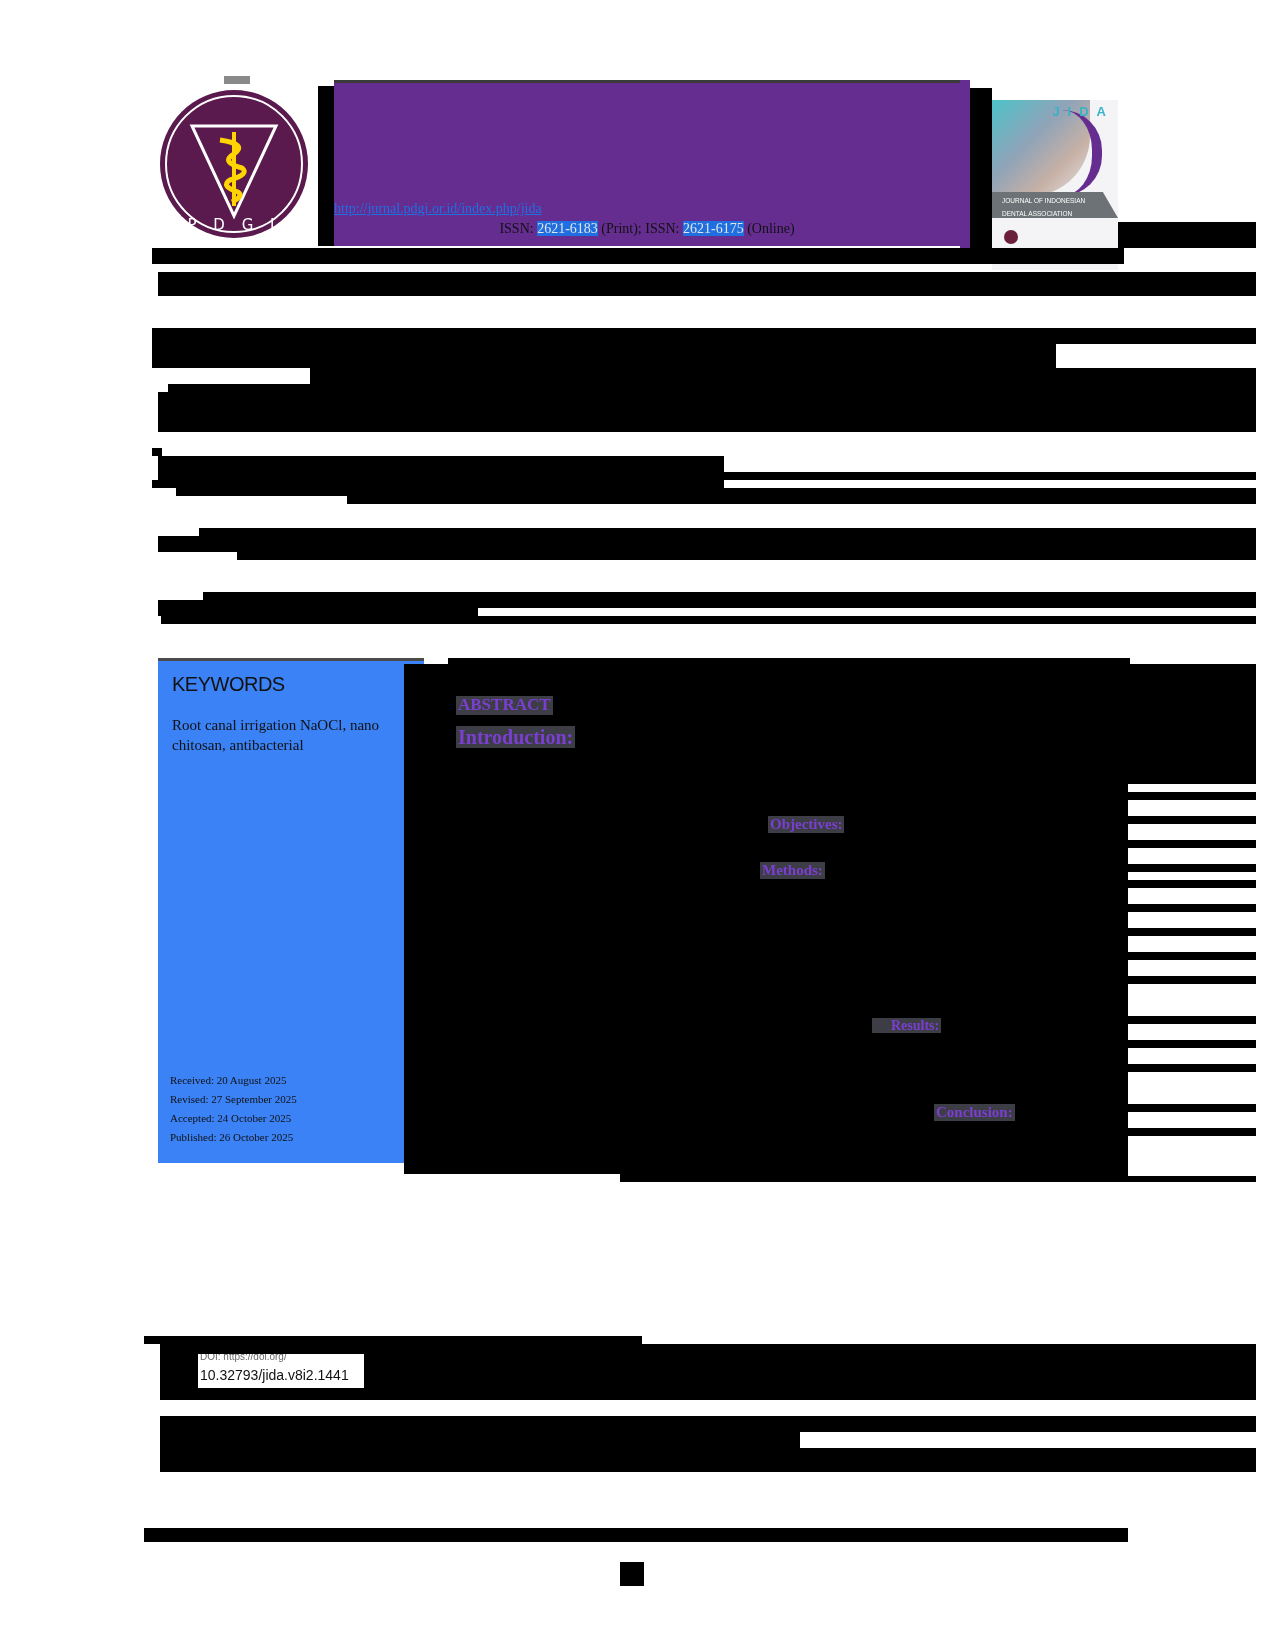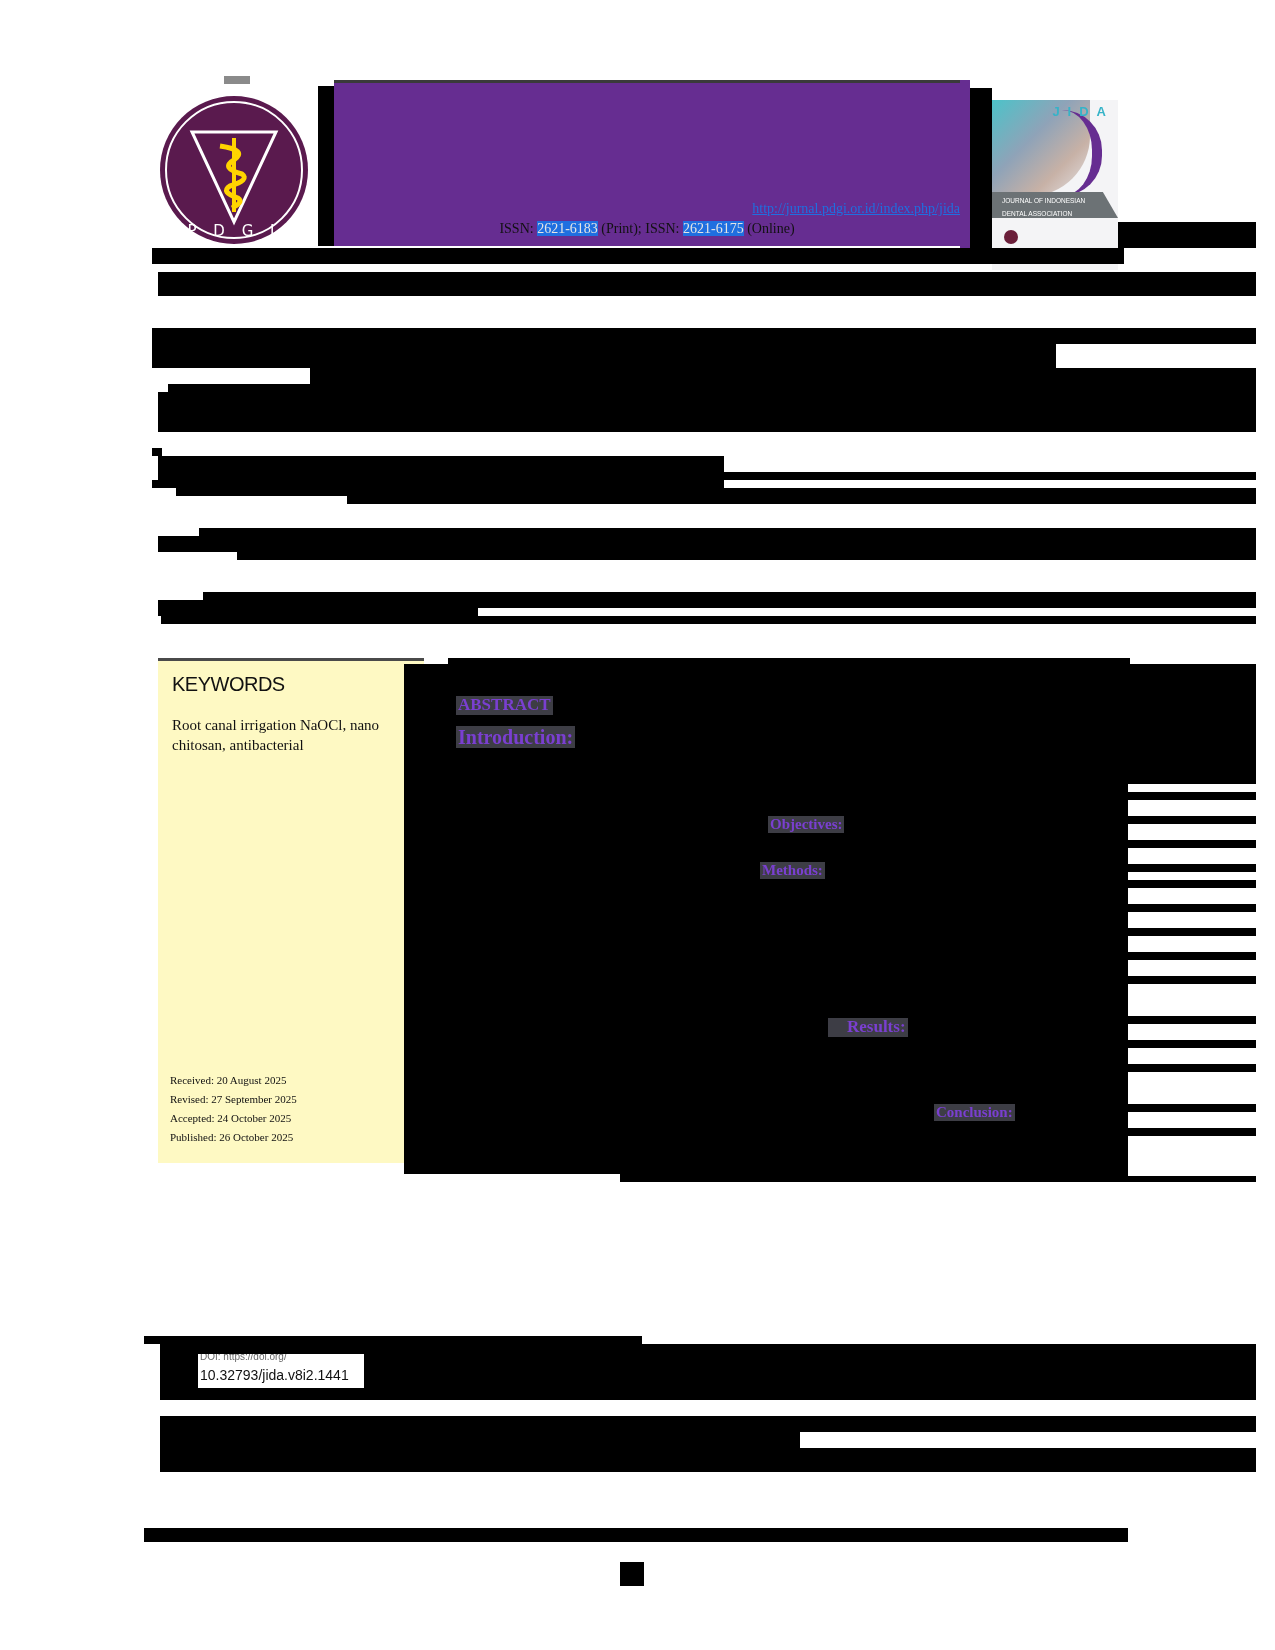--- a/index.html
+++ b/index.html
@@ -3,45 +3,45 @@
   <meta charset="utf-8">
   <style>
     * { box-sizing: border-box; margin: 0; padding: 0; }
     html, body { width: 1275px; height: 1650px; background: #ffffff; overflow: hidden; }
     body { position: relative; font-family: "Liberation Serif", serif; color: #000; }
     .abs { position: absolute; }
     .blk { position: absolute; background: #000; }
     .wht { position: absolute; background: #fff; }
 
     
-    .logo { left: 158px; top: 94px; width: 152px; height: 152px; }
+    .logo { left: 158px; top: 88px; width: 152px; height: 152px; }
     .logo-top { left: 224px; top: 76px; width: 26px; height: 8px; background: #8a8a8a; }
 
     
     .banner { left: 334px; top: 80px; width: 626px; height: 166px; background: #662d91; border-top: 3px solid #3a3a3a; }
     .banner-shadow { left: 318px; top: 86px; width: 18px; height: 160px; background: #000; }
     .banner .assoc { position: absolute; top: 14px; width: 100%; text-align: center; font-size: 20px; color: #111; }
     .banner .jname { position: absolute; top: 66px; width: 100%; text-align: center; font-size: 22px; font-weight: bold; color: #111; }
-    .banner .url { position: absolute; top: 118px; width: 100%; text-align: right; font-size: 14px; color: #1f6fe0; text-decoration: underline; }
+    .banner .url { position: absolute; top: 118px; width: 100%; text-align: left; font-size: 14px; color: #1f6fe0; text-decoration: underline; }
     .banner .issn { position: absolute; top: 138px; width: 100%; text-align: center; font-size: 14px; color: #111; }
     .issn-link { color: #e5e5e5; background: #1f6fe0; }
 
     
     .cover { left: 992px; top: 100px; width: 126px; height: 170px; background: #f4f4f6; overflow: hidden; }
     .cover-black { left: 970px; top: 88px; width: 22px; height: 162px; background: #000; }
     .cover-side { left: 960px; top: 80px; width: 10px; height: 170px; background: #662d91; }
     .cover .jida { position: absolute; right: 4px; top: 4px; font-family: "Liberation Sans", sans-serif; font-size: 13px; letter-spacing: 8px; color: #36b3c8; font-weight: bold; }
     .cover .photo { position: absolute; left: 0; top: 0; width: 98px; height: 96px; border-radius: 0 0 60px 0; background: linear-gradient(135deg, #4cc3c9 0%, #8fa3b8 40%, #c7b1a6 70%, #e6e6ea 100%); }
     .cover .arc { position: absolute; left: 70px; top: 10px; width: 40px; height: 86px; border-right: 10px solid #662d91; border-radius: 0 60px 60px 0; }
     .cover .bar { position: absolute; left: 0; top: 92px; width: 126px; height: 26px; background: #6c7275; clip-path: polygon(0 0, 88% 0, 100% 100%, 0 100%); }
     .cover .bar span { display: block; font-family: "Liberation Sans", sans-serif; font-size: 6.5px; color: #fff; padding: 4px 0 0 10px; line-height: 9px; }
     .cover .emblem { position: absolute; left: 12px; top: 130px; width: 14px; height: 14px; border-radius: 50%; background: #6b1f3a; }
 
     
-    .kw { left: 158px; top: 658px; width: 266px; height: 505px; background: #fef9c3; border-top: 3px solid #4a4a4a; }
+    .kw { left: 158px; top: 658px; width: 266px; height: 505px; background: #3b82f6; border-top: 3px solid #4a4a4a; }
     .kw .title { position: absolute; left: 14px; top: 12px; font-family: "Liberation Sans", sans-serif; font-size: 20px; color: #111; letter-spacing: -0.5px; }
     .kw .words { position: absolute; left: 14px; top: 54px; width: 220px; font-size: 15px; line-height: 20px; color: #111; }
     .kw .dates { position: absolute; left: 12px; top: 410px; font-size: 11px; line-height: 19px; color: #111; }
 
     
     .absh { position: absolute; font-family: "Liberation Serif", serif; font-weight: bold; color: #7a3fd0; background: #3d3d45; padding: 0 2px; line-height: 1.1; }
 
     
     .doi { left: 198px; top: 1364px; width: 166px; height: 24px; background: #fff; font-family: "Liberation Sans", sans-serif; font-size: 14px; color: #111; padding: 3px 2px 0 2px; }
     .doi-top { left: 198px; top: 1354px; width: 166px; height: 10px; background: #fff; overflow: hidden; font-family: "Liberation Sans", sans-serif; font-size: 10px; line-height: 6px; color: #666; padding-left: 2px; }
@@ -143,21 +143,21 @@
 <div class="wht" style="left:1128px;top:1024px;width:128px;height:16px;"></div>
 <div class="wht" style="left:1128px;top:1048px;width:128px;height:16px;"></div>
 <div class="wht" style="left:1128px;top:1072px;width:128px;height:32px;"></div>
 <div class="wht" style="left:1128px;top:1112px;width:128px;height:16px;"></div>
 <div class="wht" style="left:1128px;top:1136px;width:128px;height:40px;"></div>
 
 <span class="absh" style="left:456px;top:696px;font-size:17px;">ABSTRACT</span>
 <span class="absh" style="left:456px;top:726px;font-size:20px;">Introduction:</span>
 <span class="absh" style="left:768px;top:816px;font-size:15px;">Objectives:</span>
 <span class="absh" style="left:760px;top:862px;font-size:15px;">Methods:</span>
-<span class="absh" style="left:828px;top:1018px;font-size:17px;padding-left:19px;">Results:</span>
+<span class="absh" style="left:872px;top:1018px;font-size:14px;padding-left:19px;">Results:</span>
 <span class="absh" style="left:934px;top:1104px;font-size:15px;">Conclusion:</span>
 
 <div class="blk" style="left:144px;top:1336px;width:498px;height:8px;"></div>
 <div class="blk" style="left:160px;top:1344px;width:1096px;height:56px;"></div>
 <div class="abs doi-top">DOI: https://doi.org/</div>
 <div class="abs doi">10.32793/jida.v8i2.1441</div>
 
 <div class="blk" style="left:160px;top:1416px;width:1096px;height:16px;"></div>
 <div class="blk" style="left:160px;top:1432px;width:640px;height:16px;"></div>
 <div class="blk" style="left:160px;top:1448px;width:1096px;height:24px;"></div>

